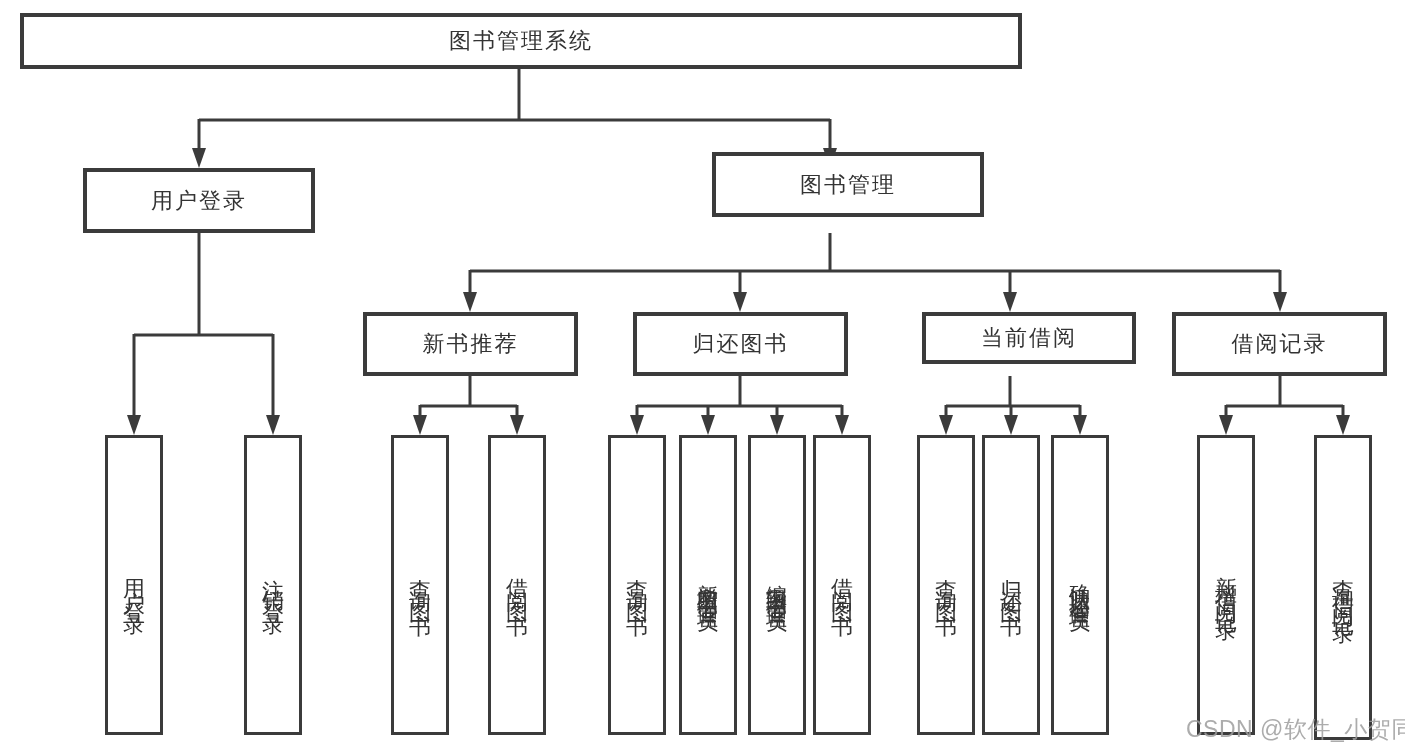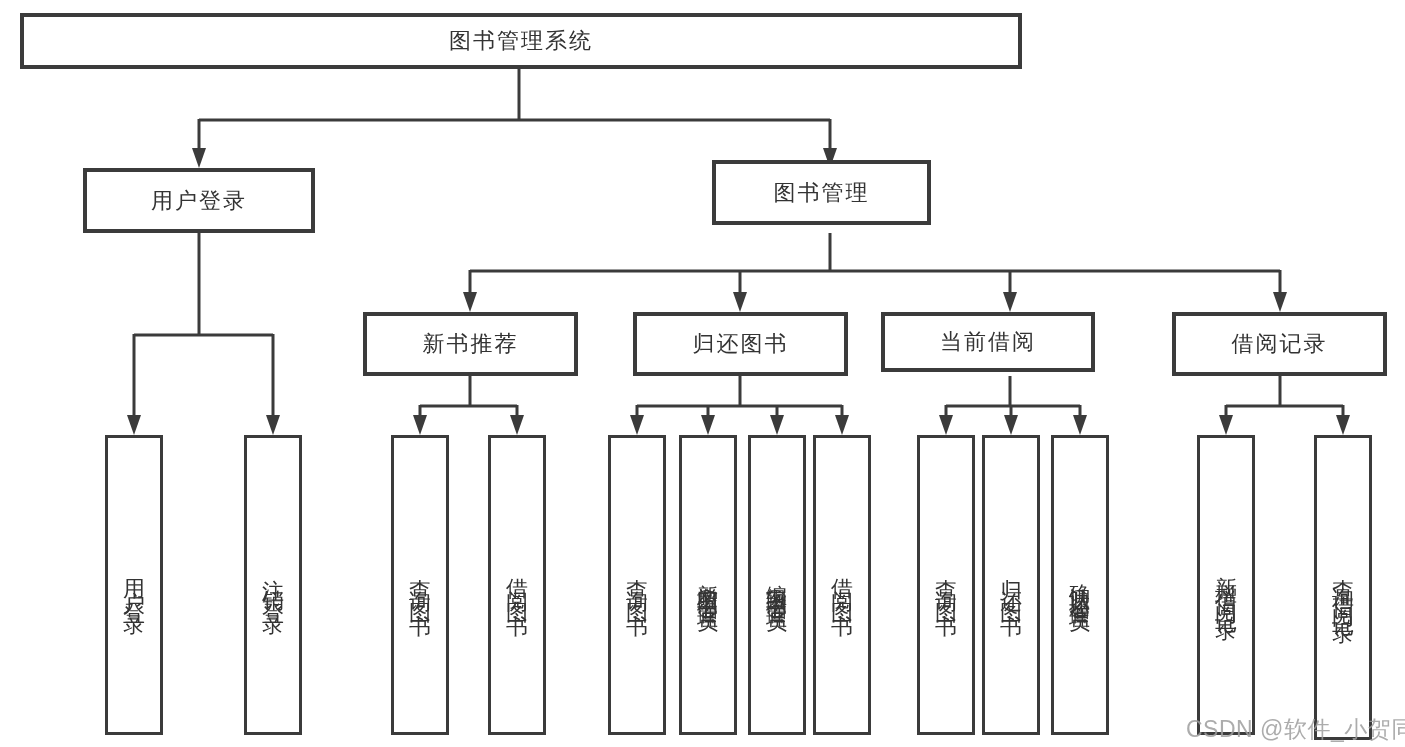--- a/index.html
+++ b/index.html
@@ -132,31 +132,31 @@
     </g>
   </svg>
 
   <div class="node" style="left:20px; top:13px; width:1002px; height:56px;">
     <span>图书管理系统</span>
   </div>
 
   <div class="node" style="left:83px; top:168px; width:232px; height:65px;">
     <span>用户登录</span>
   </div>
-  <div class="node" style="left:712px; top:160px; width:219px; height:65px;font-family:Liberation Mono, monospace;">
+  <div class="node" style="left:712px; top:152px; width:272px; height:65px;font-family:Liberation Mono, monospace;">
     <span>图书管理</span>
   </div>
 
   <div class="node" style="left:363px; top:312px; width:215px; height:64px;justify-content:center;">
     <span>新书推荐</span>
   </div>
   <div class="node" style="left:633px; top:312px; width:215px; height:64px;">
     <span>归还图书</span>
   </div>
-  <div class="node" style="left:881px; top:312px; width:214px; height:60px;">
+  <div class="node" style="left:922px; top:312px; width:214px; height:52px;">
     <span>当前借阅</span>
   </div>
   <div class="node" style="left:1172px; top:312px; width:215px; height:64px;">
     <span>借阅记录</span>
   </div>
 
   <div class="node leaf" style="left:105px; top:435px; width:58px; height:300px;">
     <span class="vtext">用户登录</span>
   </div>
   <div class="node leaf" style="left:244px; top:435px; width:58px; height:300px;">

